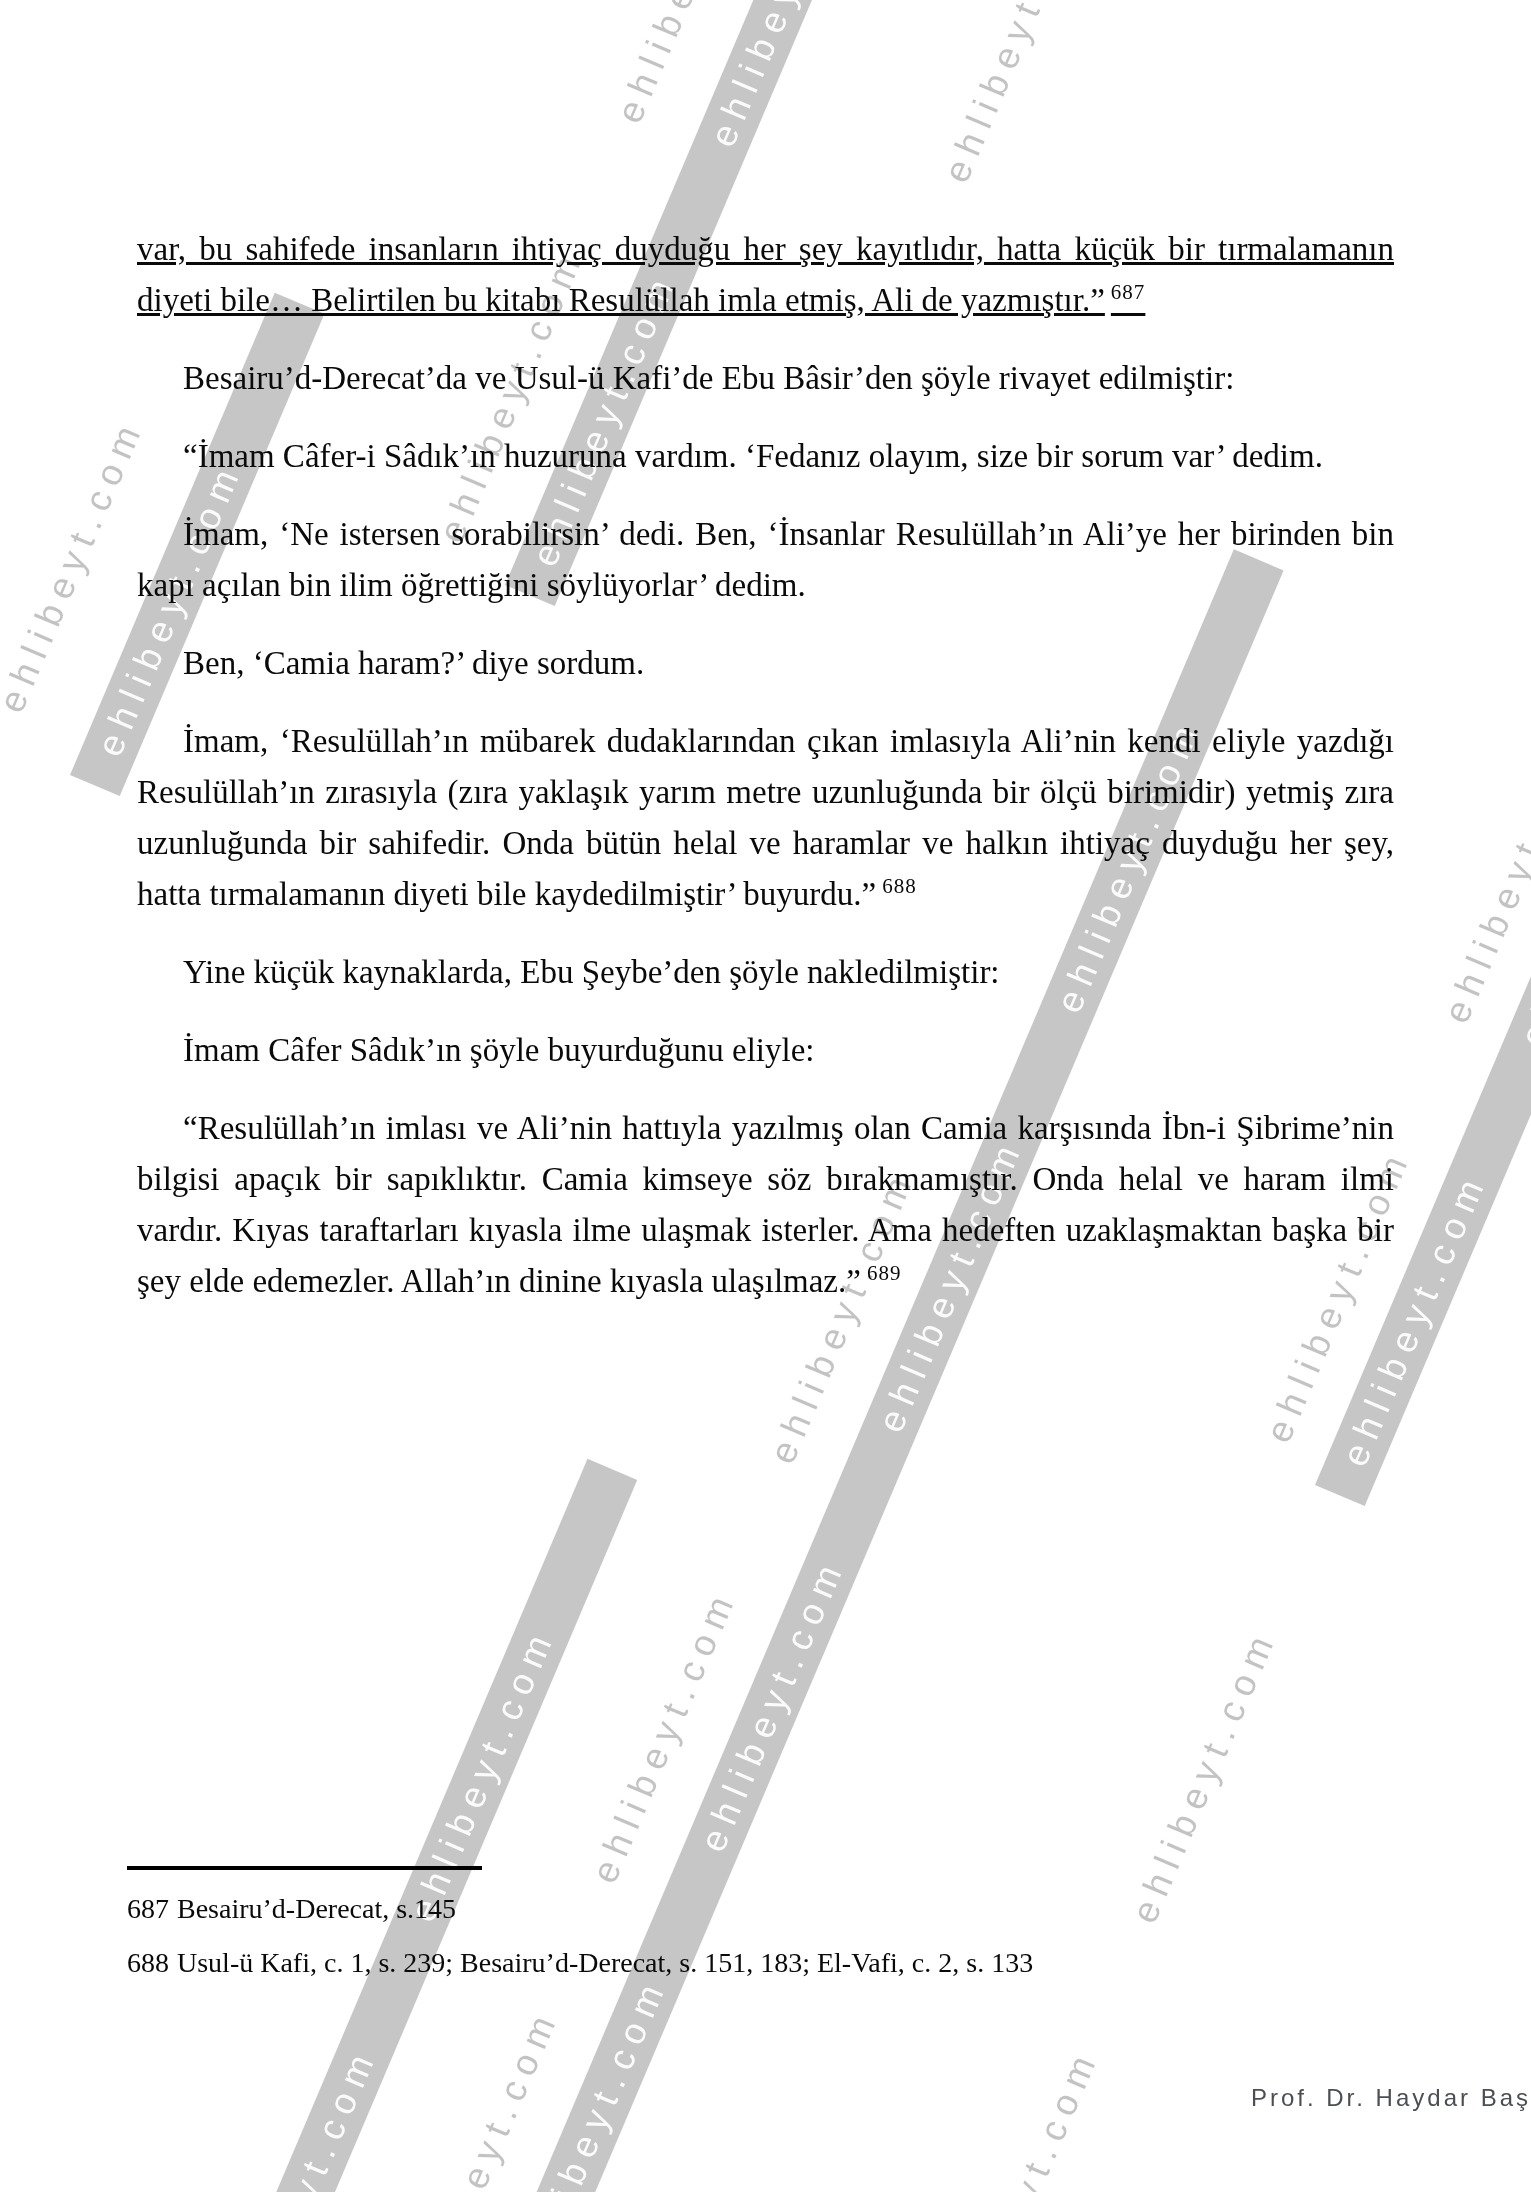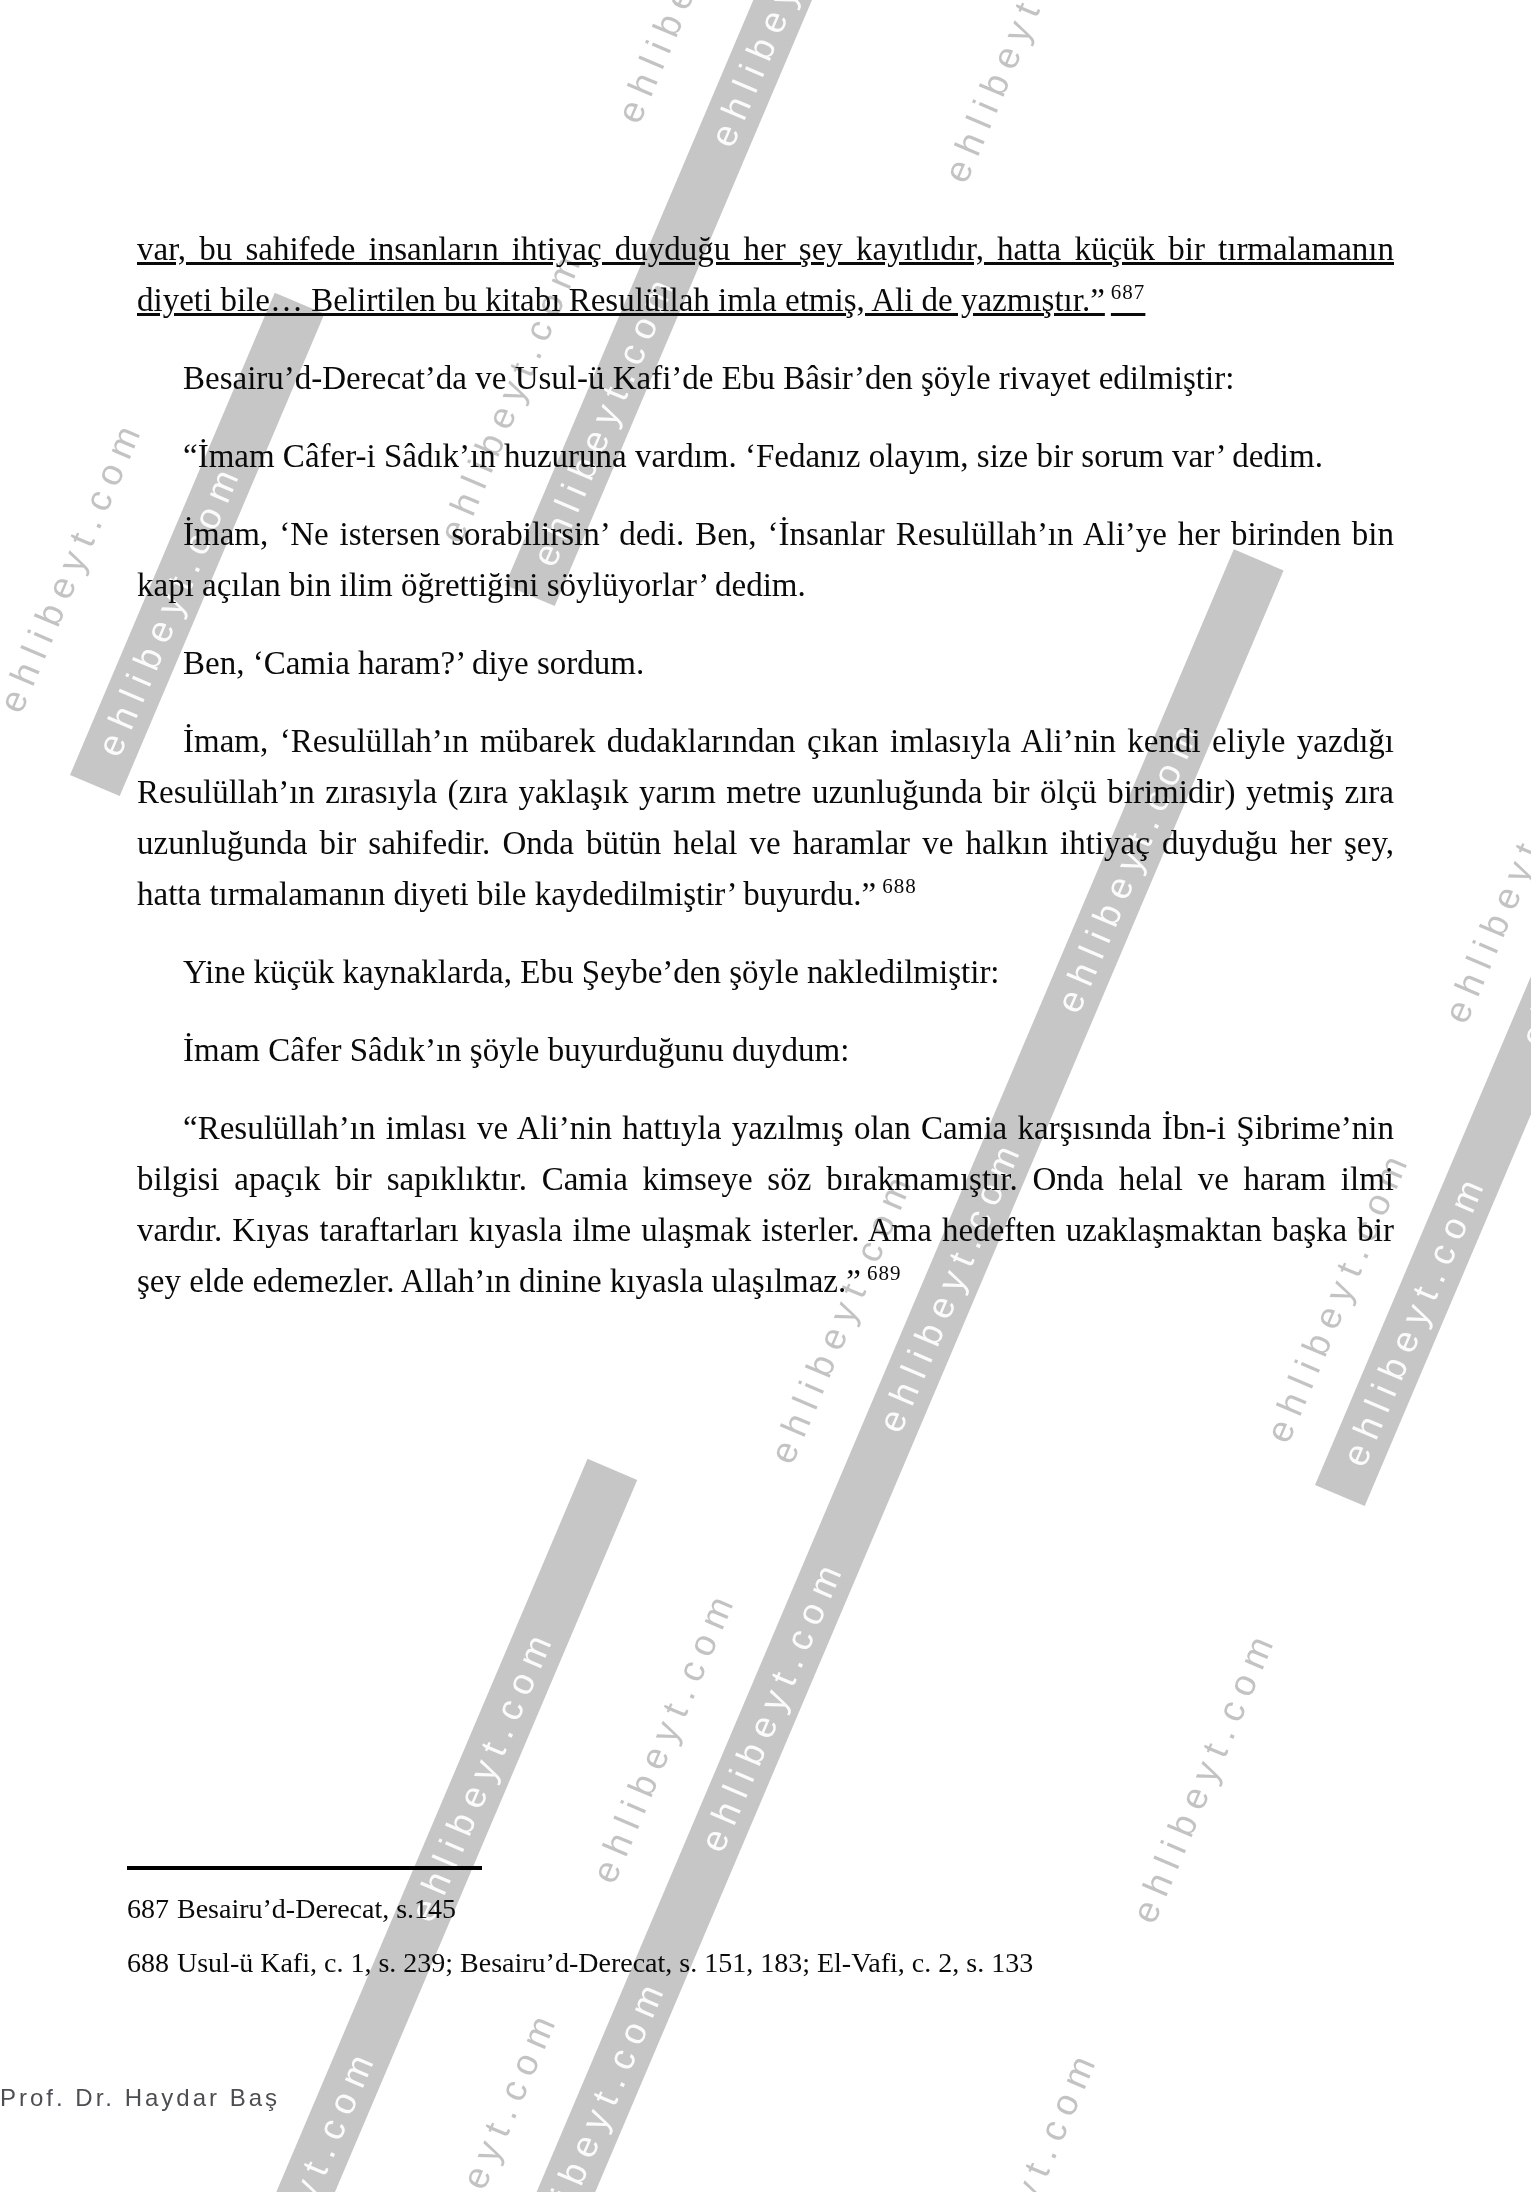--- a/index.html
+++ b/index.html
@@ -58,21 +58,21 @@
     letter-spacing:1px;
   }
 
   .footnotes{position:absolute;left:127px;top:1866px;width:1257px;}
   .fnrule{width:355px;height:4px;background:#000;margin-bottom:20px;}
   .fnline{font-size:28px;line-height:1.36;margin-bottom:16px;}
   .fnnum{margin-right:8px;}
 
   footer.pagefoot{
     position:absolute;left:0;top:2084px;width:100%;
-    text-align:left;
+    text-align:right;
     font-family:"Liberation Sans", sans-serif;
     font-size:24px;letter-spacing:3px;color:#4b4f54;
   }
 </style>
 </head>
 <body>
 
 <div class="page">
 
   <div class="watermarks">
@@ -96,21 +96,21 @@
 
 
     <main class="bodytext">
       <p class="noindent"><span>var, bu sahifede insanların ihtiyaç duyduğu her şey kayıtlıdır, hatta küçük bir tırmalamanın diyeti bile… Belirtilen bu kitabı Resulüllah imla etmiş, Ali de yazmıştır.”</span><sup class="fn">687</sup></p>
       <p><span>Besairu’d-Derecat’da ve Usul-ü Kafi’de Ebu Bâsir’den şöyle rivayet edilmiştir:</span></p>
       <p><span>“İmam Câfer-i Sâdık’ın huzuruna vardım. ‘Fedanız olayım, size bir sorum var’ dedim.</span></p>
       <p><span>İmam, ‘Ne istersen sorabilirsin’ dedi. Ben, ‘İnsanlar Resulüllah’ın Ali’ye her birinden bin kapı açılan bin ilim öğrettiğini söylüyorlar’ dedim.</span></p>
       <p><span>Ben, ‘Camia haram?’ diye sordum.</span></p>
       <p><span>İmam, ‘Resulüllah’ın mübarek dudaklarından çıkan imlasıyla Ali’nin kendi eliyle yazdığı Resulüllah’ın zırasıyla (zıra yaklaşık yarım metre uzunluğunda bir ölçü birimidir) yetmiş zıra uzunluğunda bir sahifedir. Onda bütün helal ve haramlar ve halkın ihtiyaç duyduğu her şey, hatta tırmalamanın diyeti bile kaydedilmiştir’ buyurdu.”</span><sup class="fn">688</sup></p>
       <p><span>Yine küçük kaynaklarda, Ebu Şeybe’den şöyle nakledilmiştir:</span></p>
-      <p><span>İmam Câfer Sâdık’ın şöyle buyurduğunu duydum:</span></p>
+      <p><span>İmam Câfer Sâdık’ın şöyle buyurduğunu eliyle:</span></p>
       <p><span>“Resulüllah’ın imlası ve Ali’nin hattıyla yazılmış olan Camia karşısında İbn-i Şibrime’nin bilgisi apaçık bir sapıklıktır. Camia kimseye söz bırakmamıştır. Onda helal ve haram ilmi vardır. Kıyas taraftarları kıyasla ilme ulaşmak isterler. Ama hedeften uzaklaşmaktan başka bir şey elde edemezler. Allah’ın dinine kıyasla ulaşılmaz.”</span><sup class="fn">689</sup></p>
     </main>
 
     <section class="footnotes">
       <div class="fnrule"></div>
       <div class="fnline"><span class="fnnum">687</span><span>Besairu’d-Derecat, s.145</span></div>
       <div class="fnline"><span class="fnnum">688</span><span>Usul-ü Kafi, c. 1, s. 239; Besairu’d-Derecat, s. 151, 183; El-Vafi, c. 2, s. 133</span></div>
     </section>
 
     <footer class="pagefoot">

